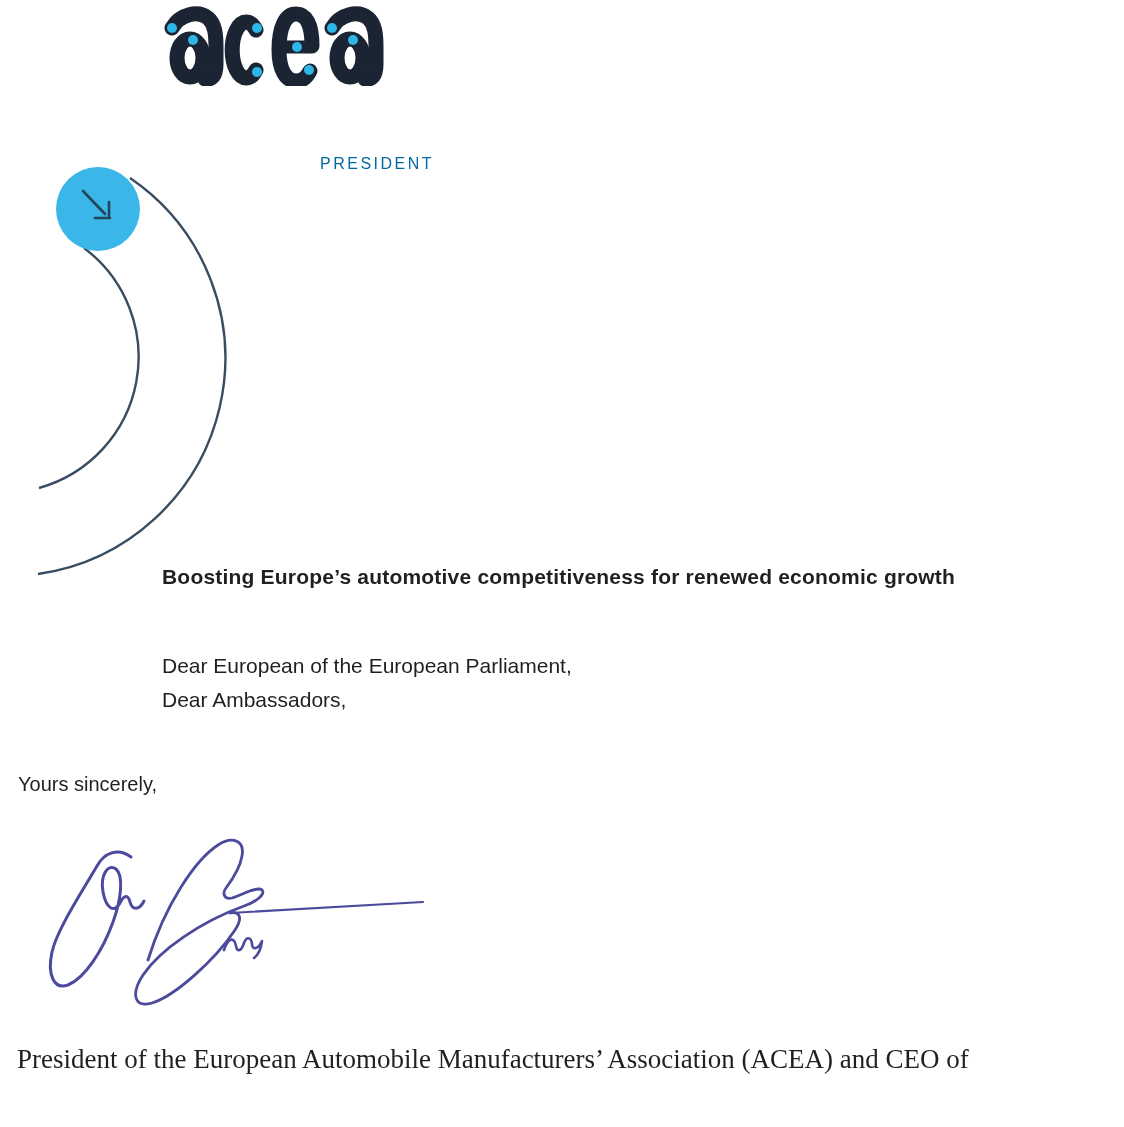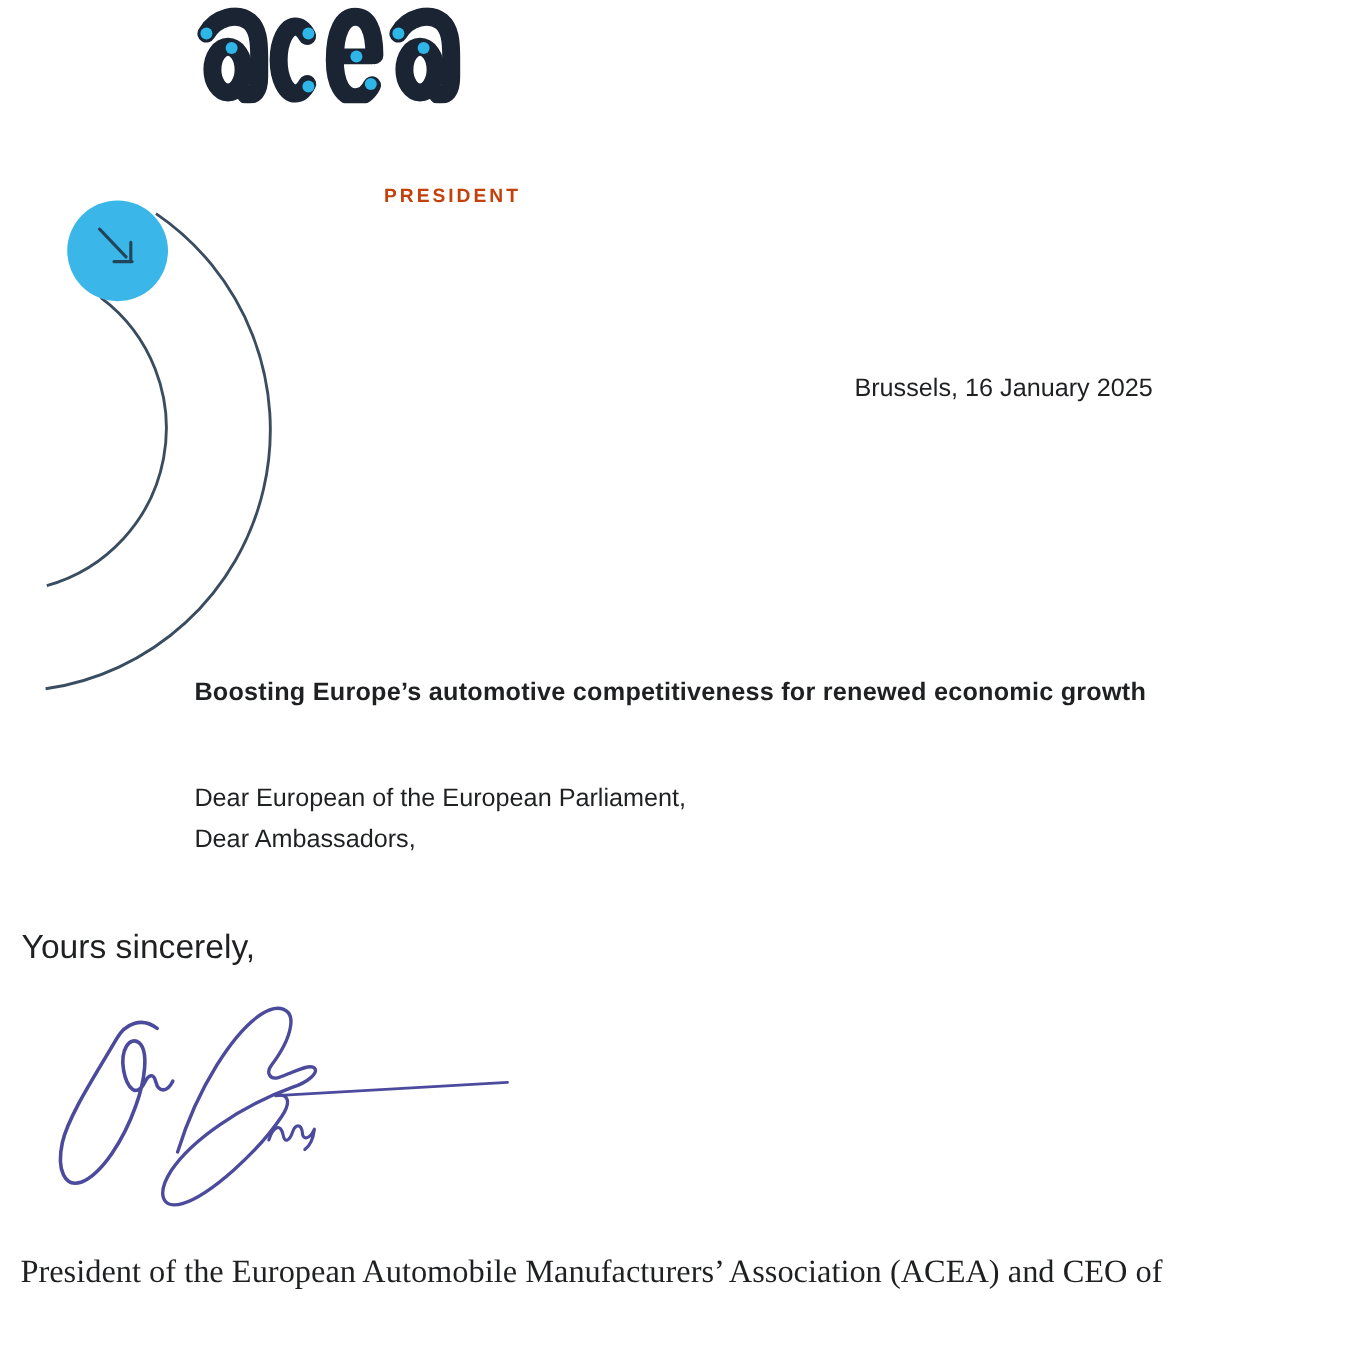--- a/index.html
+++ b/index.html
@@ -7,34 +7,34 @@
     position:relative;
     width:1124px;height:1127px;
     background:#ffffff;
     font-family:"Liberation Sans", sans-serif;
     color:#1f2022;
     overflow:hidden;
   }
   .logo-svg{position:absolute;left:160px;top:6px;width:225px;height:80px;}
   .office-label{
     position:absolute;left:320px;top:155px;
-    font-size:16px;font-weight:bold;letter-spacing:2.5px;
-    color:#c2410c;
+    font-size:16px;font-weight:normal;letter-spacing:2.5px;
+    color:#0369a1;
   }
   .decor-svg{position:absolute;left:0px;top:148px;width:240px;height:445px;}
   .date-line{position:absolute;left:712px;top:312px;font-size:21px;}
   .subject-line{
     position:absolute;left:162px;top:565px;width:900px;
     font-size:21px;font-weight:bold;letter-spacing:0.2px;
   }
   .salutation{
     position:absolute;left:162px;top:649px;
     font-size:21px;line-height:33.5px;
   }
-  .closing-line{position:absolute;left:18px;top:773px;font-size:28px;}
+  .closing-line{position:absolute;left:18px;top:773px;font-size:20px;}
   .signature-svg{position:absolute;left:30px;top:825px;width:410px;height:195px;}
   .signoff{
     position:absolute;left:17px;top:1039px;width:1100px;
     font-size:27px;line-height:41px;font-family:Liberation Serif, serif;
   }
 </style>
 </head>
 <body>
 
 <div class="page">
@@ -73,21 +73,20 @@
       <path d="M 84,100 A 136 136 0 0 1 39,340"></path>
     </g>
     <circle cx="98" cy="61" r="42" fill="#3ab7e8"></circle>
     <g fill="none" stroke="#23455c" stroke-width="2.6" stroke-linecap="round">
       <path d="M 83,43 L 105,66"></path>
       <path d="M 95,70 L 110,70"></path>
       <path d="M 109,54 L 109,70"></path>
     </g>
   </svg>
 
-  <div class="date-line">Brussels, 16 January 2025</div>
 
   <div class="subject-line">Boosting Europe’s automotive competitiveness for renewed economic growth</div>
 
   <div class="salutation">
     <div>Dear European of the European Parliament,</div>
     <div>Dear Ambassadors,</div>
   </div>
 
   <div class="closing-line">Yours sincerely,</div>
 

